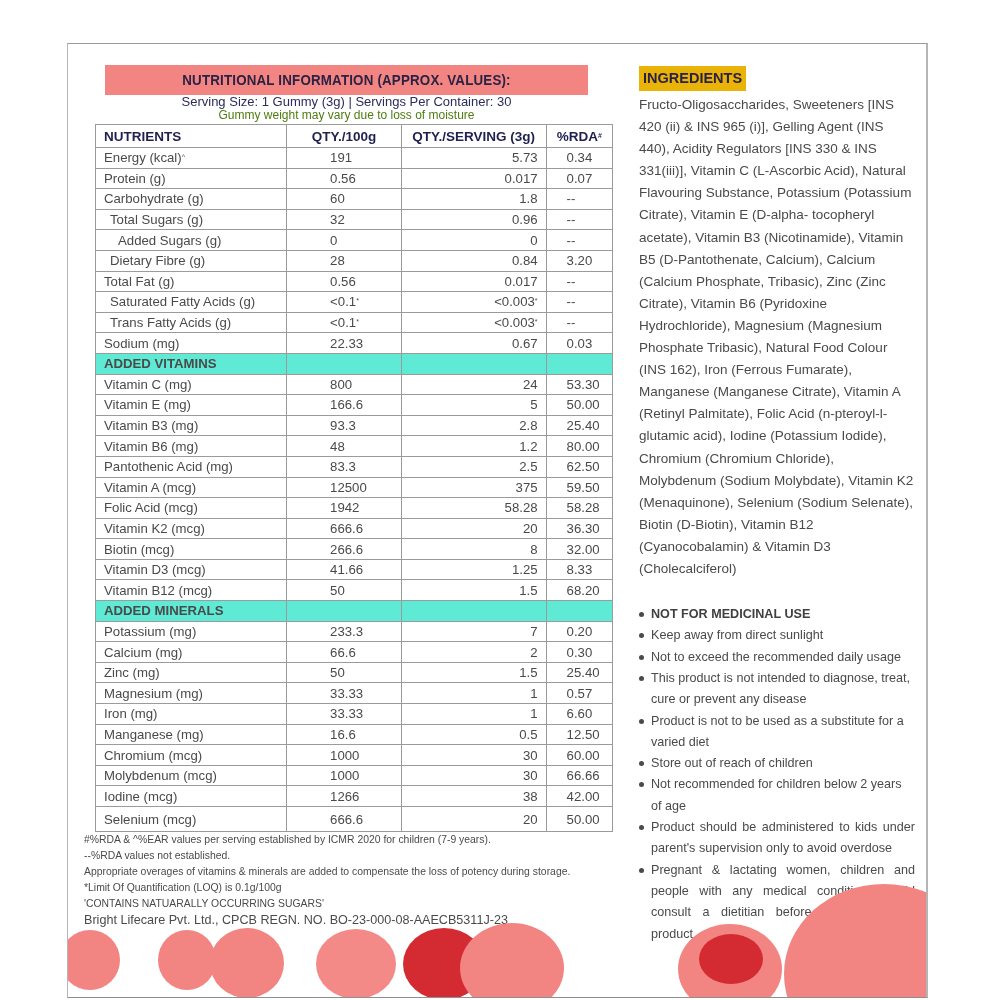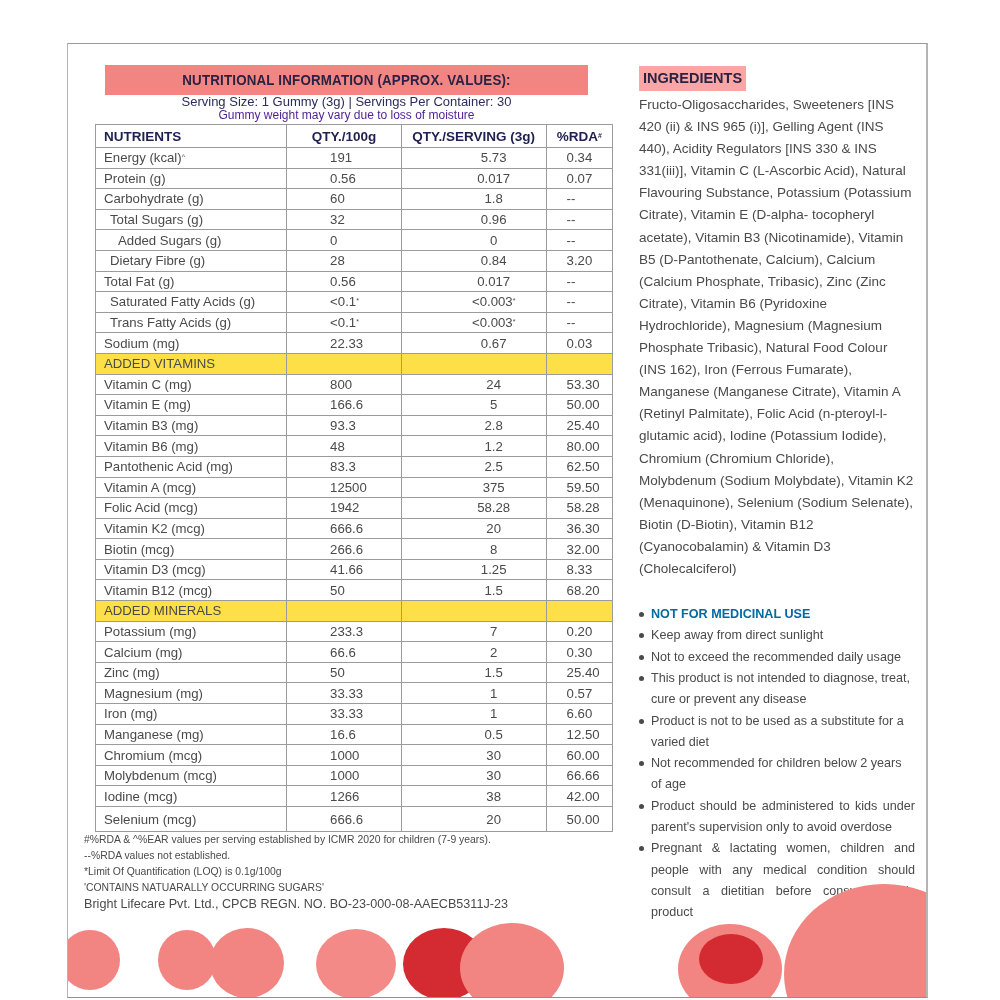--- a/index.html
+++ b/index.html
@@ -6,44 +6,44 @@
   body { width: 1000px; height: 1000px; position: relative; overflow: hidden;
          font-family: "Liberation Sans", sans-serif; color: #3a3a3a; }
   .frame { position: absolute; left: 67px; top: 43px; width: 861px; height: 955px;
            border-top: 1px solid #9a9a9a; border-left: 1px solid #b5b5b5; border-right: 2px solid #b5b5b5; border-bottom: 1px solid #8f8f8f;
            box-sizing: border-box; overflow: hidden; background: #fff; }
   .left { position: absolute; left: 16px; top: 21px; width: 525px; }
   .title-bar { background: #f28482; height: 30px; line-height: 30px; text-align: center;
                font-weight: bold; font-size: 14.5px; color: #2a2244; letter-spacing: 0.2px;
                font-family: "Liberation Sans Narrow", "Liberation Sans", sans-serif; transform: scaleX(0.92); }
   .serving { text-align: center; font-size: 13px; color: #2b2d5c; margin-top: 0; line-height: 14px; }
-  .moisture { text-align: center; font-size: 12px; color: #4c1d95; line-height: 13px; }
+  .moisture { text-align: center; font-size: 12px; color: #4d7c0f; line-height: 13px; }
   table.nut { border-collapse: collapse; width: 518px; margin-left: 11px; margin-top: 2px; font-size: 13.2px; }
   table.nut td, table.nut th { border: 1px solid #9b9b9b; padding: 0 8px; height: 19.6px; line-height: 19px; white-space: nowrap; }
   table.nut th { font-weight: bold; color: #1f2050; font-size: 13.5px; height: 22px; }
   table.nut th.c0 { text-align: left; }
   table.nut td.c0 { text-align: left; color: #4a4a4a; }
   table.nut td.cv { text-align: left; padding-left: 43px; color: #4a4a4a; }
-  table.nut td.cs { text-align: center; padding-left: 48px; color: #4a4a4a; }
+  table.nut td.cs { text-align: right; padding-left: 48px; color: #4a4a4a; }
   table.nut td.cr { text-align: left; padding-left: 20px; color: #4a4a4a; }
   .ind1 { padding-left: 14px !important; }
   .ind2 { padding-left: 22px !important; }
-  tr.section td { background: #fde047; font-weight: normal; color: #1f2050; }
+  tr.section td { background: #5eead4; font-weight: bold; color: #1f2050; }
   .col0 { width: 190px; } .col1 { width: 114px; } .col2 { width: 144px; } .col3 { width: 66px; }
   sup { font-size: 7px; vertical-align: top; position: relative; top: -1px; }
   .foot { margin-top: 0; font-size: 10.4px; color: #4a4a4a; line-height: 16px; }
   .foot .brand { font-size: 12.6px; line-height: 16px; }
   .right { position: absolute; left: 571px; top: 22px; width: 276px; }
-  .ing-title { display: inline-block; background: #fca5a5; font-weight: bold; font-size: 14.5px; color: #2a2244;
+  .ing-title { display: inline-block; background: #eab308; font-weight: bold; font-size: 14.5px; color: #2a2244;
                padding: 4px 4px; line-height: 17px; }
   .ing-text { font-size: 13.5px; line-height: 22.1px; color: #4a4a4a; margin-top: 3px; }
   .bullets { list-style: none; margin: 24px 0 0 0; padding: 0; font-size: 12.6px; color: #4a4a4a; }
   .bullets li { position: relative; padding-left: 12px; line-height: 21.3px; }
   .bullets li .dot { position: absolute; left: 0px; top: 8px; width: 5px; height: 5px; border-radius: 50%; background: #4a4a4a; }
-  .bullets li.strong { font-weight: bold; color: #0369a1; }
+  .bullets li.strong { font-weight: bold; color: #404040; }
   .bullets li.justify { text-align: justify; text-align-last: left; }
   .circle { position: absolute; border-radius: 50%; }
 </style>
 </head>
 <body>
 
 <div class="frame">
 
   <div class="left">
     <div class="title-bar">NUTRITIONAL INFORMATION (APPROX. VALUES):</div>
@@ -263,35 +263,37 @@
             <td class="cv" style="height: 24px;"><span>666.6</span></td>
             <td class="cs" style="height: 24px;"><span>20</span></td>
             <td class="cr" style="height: 24px;"><span>50.00</span></td>
           </tr>
         </tbody>
     </table>
 
     <div class="foot">
       <div>#%RDA &amp; ^%EAR values per serving established by ICMR 2020 for children (7-9 years).</div>
       <div>--%RDA values not established.</div>
+      <div>Appropriate overages of vitamins &amp; minerals are added to compensate the loss of potency during storage.</div>
       <div>*Limit Of Quantification (LOQ) is 0.1g/100g</div>
       <div>'CONTAINS NATUARALLY OCCURRING SUGARS'</div>
       <div class="brand">Bright Lifecare Pvt. Ltd., CPCB REGN. NO. BO-23-000-08-AAECB5311J-23</div>
     </div>
   </div>
 
   <div class="right">
     <div class="ing-title">INGREDIENTS</div>
     <div class="ing-text">Fructo-Oligosaccharides, Sweeteners [INS 420 (ii) &amp; INS 965 (i)], Gelling Agent (INS 440), Acidity Regulators [INS 330 &amp; INS 331(iii)], Vitamin C (L-Ascorbic Acid), Natural Flavouring Substance, Potassium (Potassium Citrate), Vitamin E (D-alpha- tocopheryl acetate), Vitamin B3 (Nicotinamide), Vitamin B5 (D-Pantothenate, Calcium), Calcium (Calcium Phosphate, Tribasic), Zinc (Zinc Citrate), Vitamin B6 (Pyridoxine Hydrochloride), Magnesium (Magnesium Phosphate Tribasic), Natural Food Colour (INS 162), Iron (Ferrous Fumarate), Manganese (Manganese Citrate), Vitamin A (Retinyl Palmitate), Folic Acid (n-pteroyl-l-glutamic acid), Iodine (Potassium Iodide), Chromium (Chromium Chloride), Molybdenum (Sodium Molybdate), Vitamin K2 (Menaquinone), Selenium (Sodium Selenate), Biotin (D-Biotin), Vitamin B12 (Cyanocobalamin) &amp; Vitamin D3 (Cholecalciferol)</div>
     <ul class="bullets" id="warnings">
         <li class="strong"><span class="dot"></span><span>NOT FOR MEDICINAL USE</span></li>
         <li><span class="dot"></span><span>Keep away from direct sunlight</span></li>
         <li><span class="dot"></span><span>Not to exceed the recommended daily usage</span></li>
         <li><span class="dot"></span><span>This product is not intended to diagnose, treat, cure or prevent any disease</span></li>
         <li><span class="dot"></span><span>Product is not to be used as a substitute for a varied diet</span></li>
+        <li><span class="dot"></span><span>Store out of reach of children</span></li>
         <li><span class="dot"></span><span>Not recommended for children below 2 years of age</span></li>
         <li class="justify"><span class="dot"></span><span>Product should be administered to kids under parent's supervision only to avoid overdose</span></li>
         <li class="justify"><span class="dot"></span><span>Pregnant &amp; lactating women, children and people with any medical condition should consult a dietitian before consuming this product</span></li>
       </ul>
   </div>
 
   <div class="circle" style="left:-8px; top:886px; width:60px; height:60px; background:#f28482;"></div>
   <div class="circle" style="left:90px; top:886px; width:58px; height:60px; background:#f28482;"></div>
   <div class="circle" style="left:142px; top:884px; width:74px; height:70px; background:#f28482;"></div>
   <div class="circle" style="left:248px; top:885px; width:80px; height:70px; background:#f48a88;"></div>

